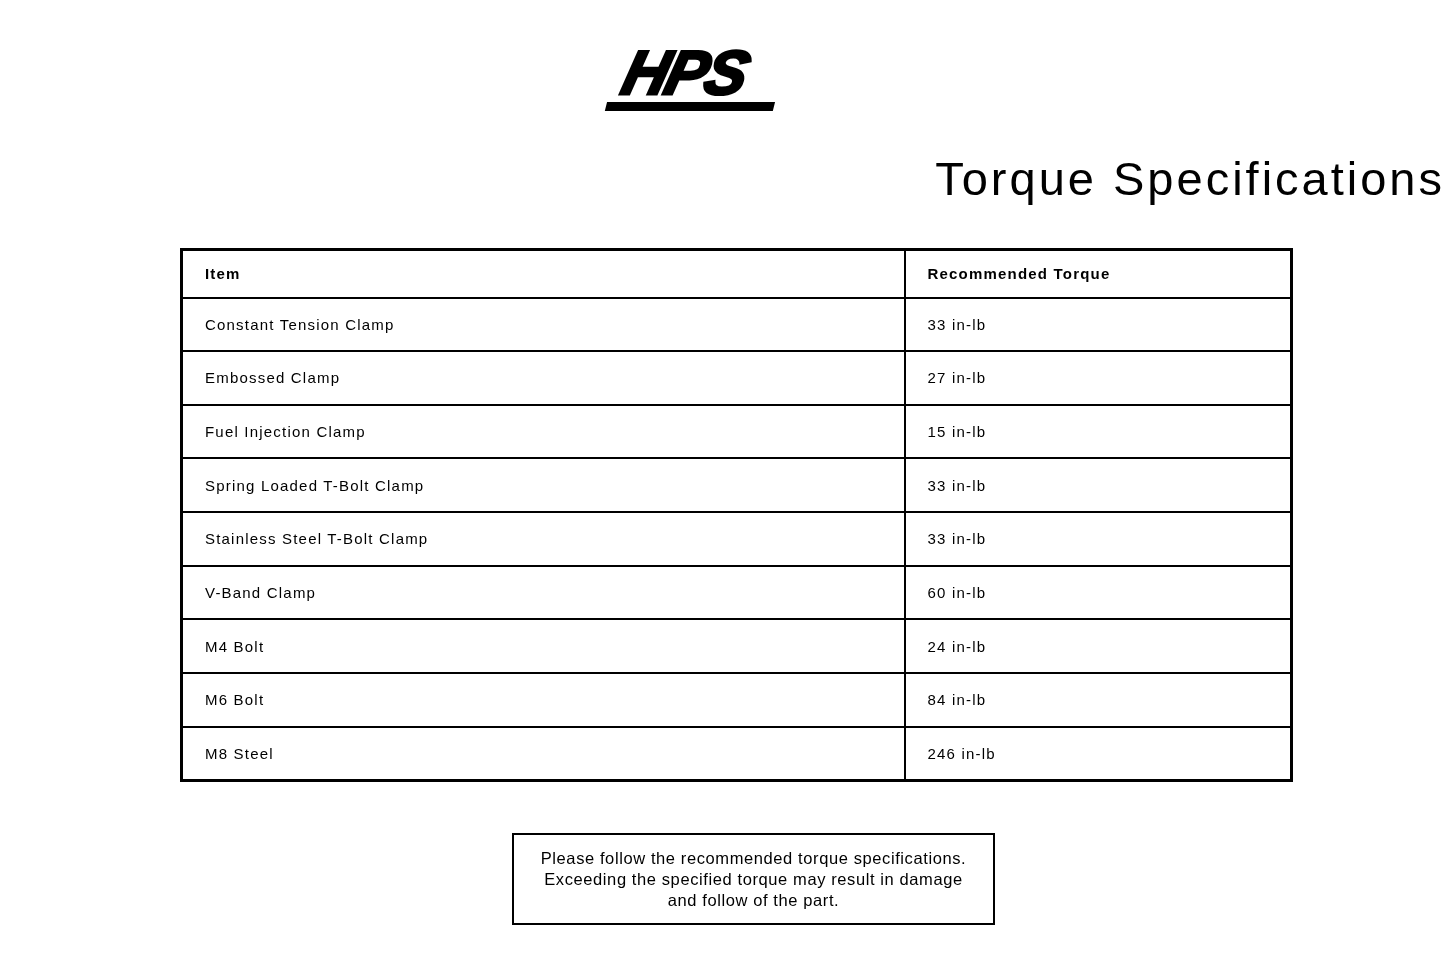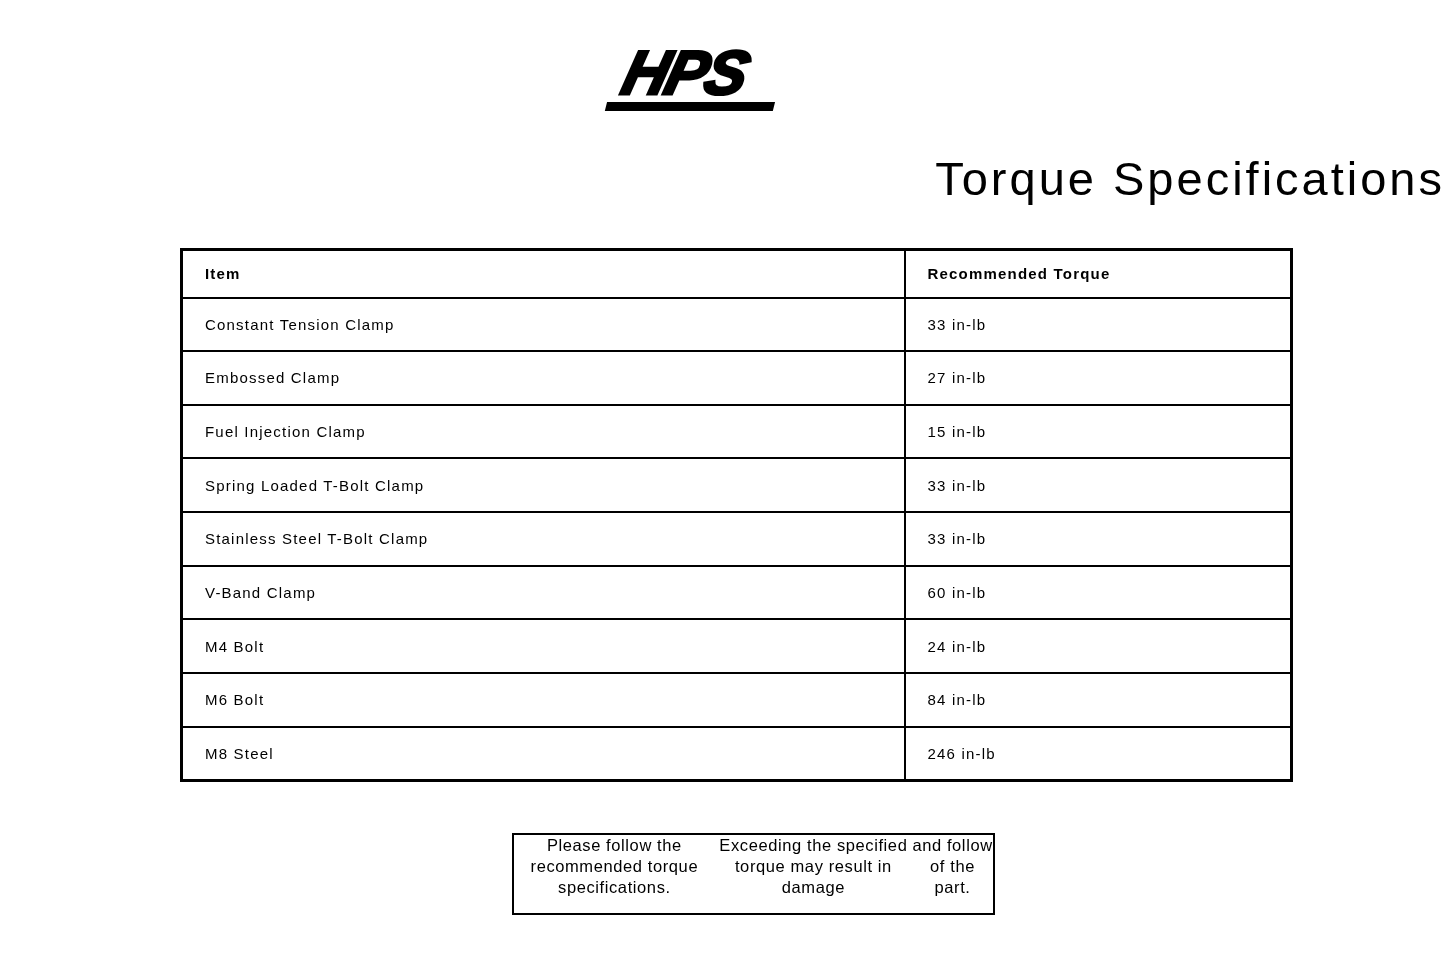--- a/index.html
+++ b/index.html
@@ -61,24 +61,25 @@
     text-align: left;
     font-weight: 700;
   }
   col.item-col { width: 723px; }
   col.torque-col { width: 387px; }
   .note-box {
     position: absolute;
     left: 512px;
     top: 833px;
     width: 483px;
-    height: 82px;
+    height: 92px;
     border: 2px solid #000000;
     background: #ffffff;
     display: flex;
+    flex-direction: column;
     justify-content: center;
     text-align: center;
   }
   .note-box .note-line {
     font-size: 16.5px;
     line-height: 21px;
     letter-spacing: 0.6px;
     color: #000000;
   }
 </style>

